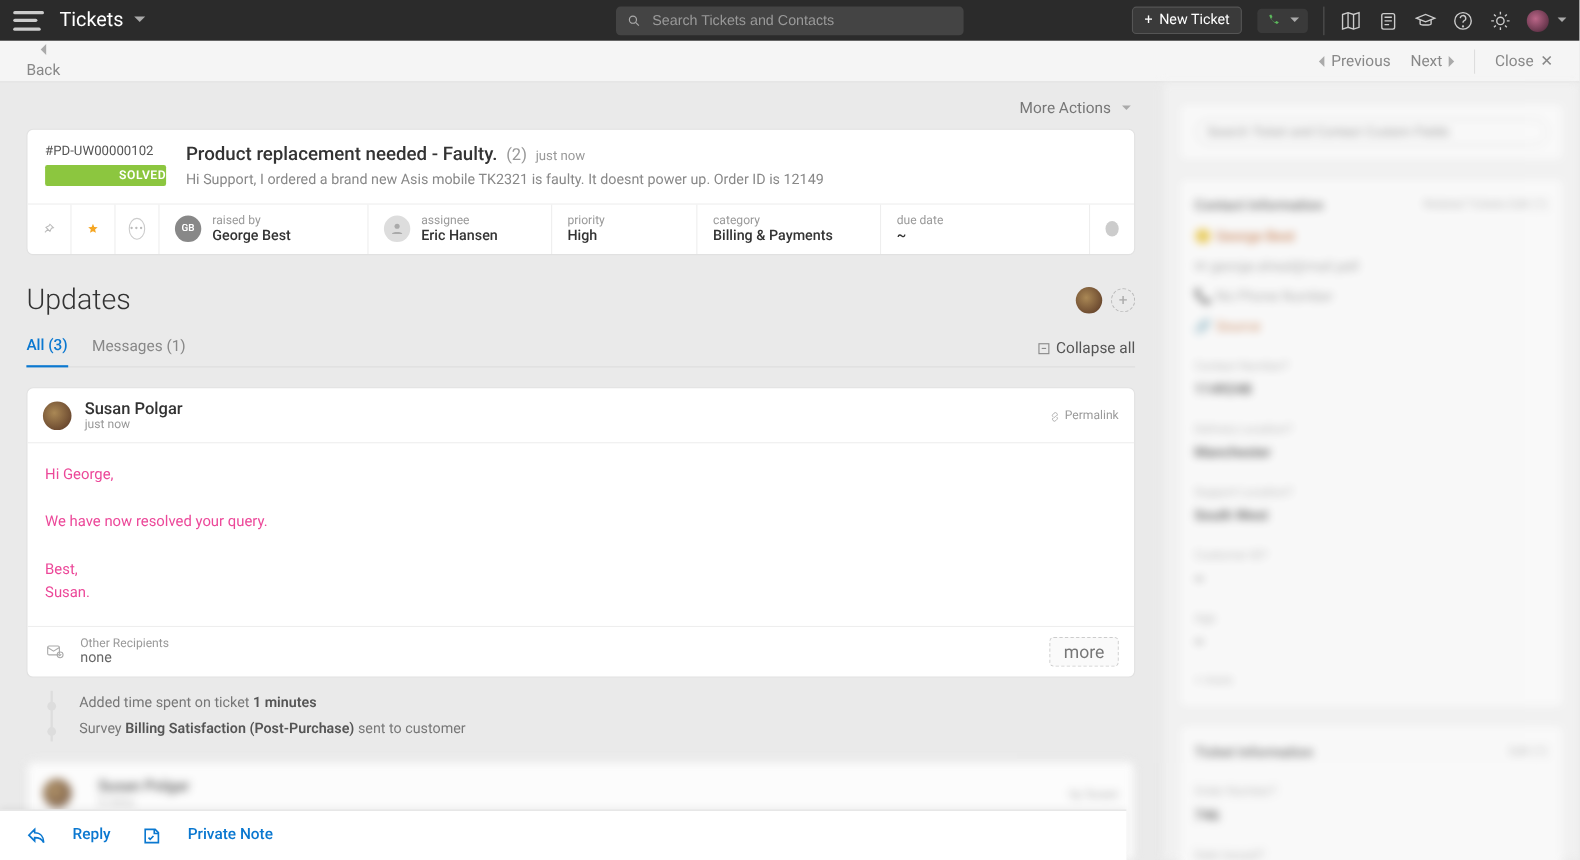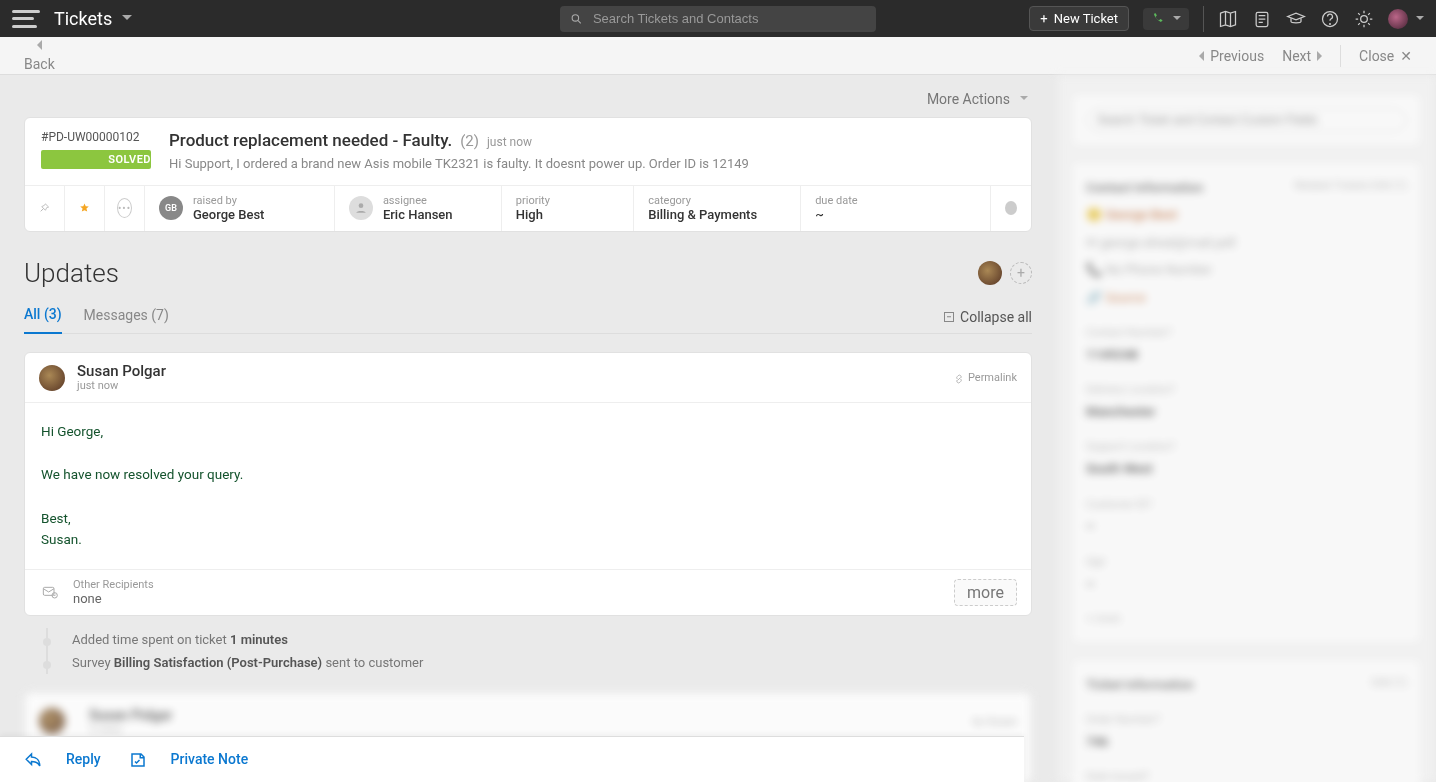--- a/index.html
+++ b/index.html
@@ -211,21 +211,21 @@
     margin-right:12px;
   }
   .uc-author { font-size:15px; color:#333; font-weight:500; line-height:1.1;}
   .uc-time { font-size:11px; color:#999; }
   .permalink {
     margin-left:auto; font-size:11px; color:#999;
     display:flex;align-items:flex-end;gap:4px; cursor:pointer;
   }
   .link-icon{ width:10px;height:10px; stroke:#aaa; fill:none; stroke-width:2;}
   .uc-body {
-    padding:18px 16px; font-size:13.5px; color:#14532d; line-height:1.6;
+    padding:18px 16px; font-size:13.5px; color:#ec4899; line-height:1.6;
     white-space:pre-line;
   }
   .uc-foot {
     border-top:1px solid #eee; padding:8px 14px;
     display:flex; align-items:center;
   }
   .env-icon { width:22px;height:16px; stroke:#aaa; fill:none; stroke-width:1.5; margin-right:12px;}
   .more-btn {
     margin-left:auto; border:1px dashed #ccc; border-radius:4px;
     font-size:16px; color:#777; padding:3px 12px; background:#fafafa; cursor:pointer;
@@ -442,21 +442,21 @@
     <div class="updates-hdr">
       <span class="updates-title">Updates</span>
       <div class="updates-right">
         <span class="avatar-sp"></span>
         <span class="plus-circle">+</span>
       </div>
     </div>
 
     <div class="tabs">
       <div class="tab active">All (3)</div>
-      <div class="tab">Messages (7)</div>
+      <div class="tab">Messages (1)</div>
       <div class="collapse-all">
         <span class="collapse-icon"></span>
         <span>Collapse all</span>
       </div>
     </div>
 
     <div class="update-card">
       <div class="uc-head">
         <span class="avatar-sp2"></span>
         <div>

